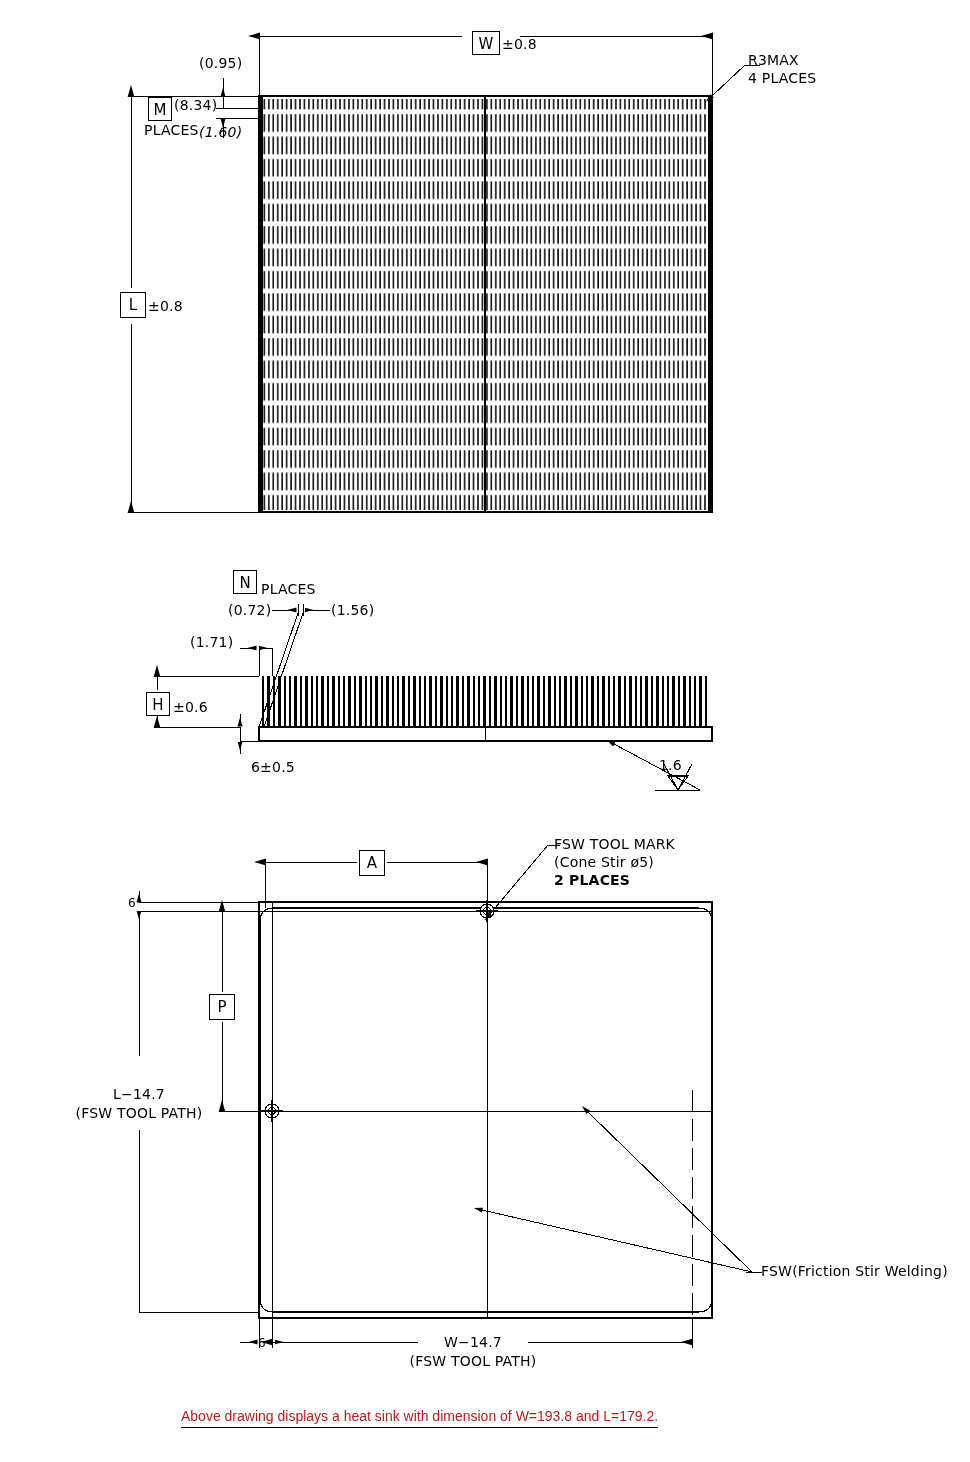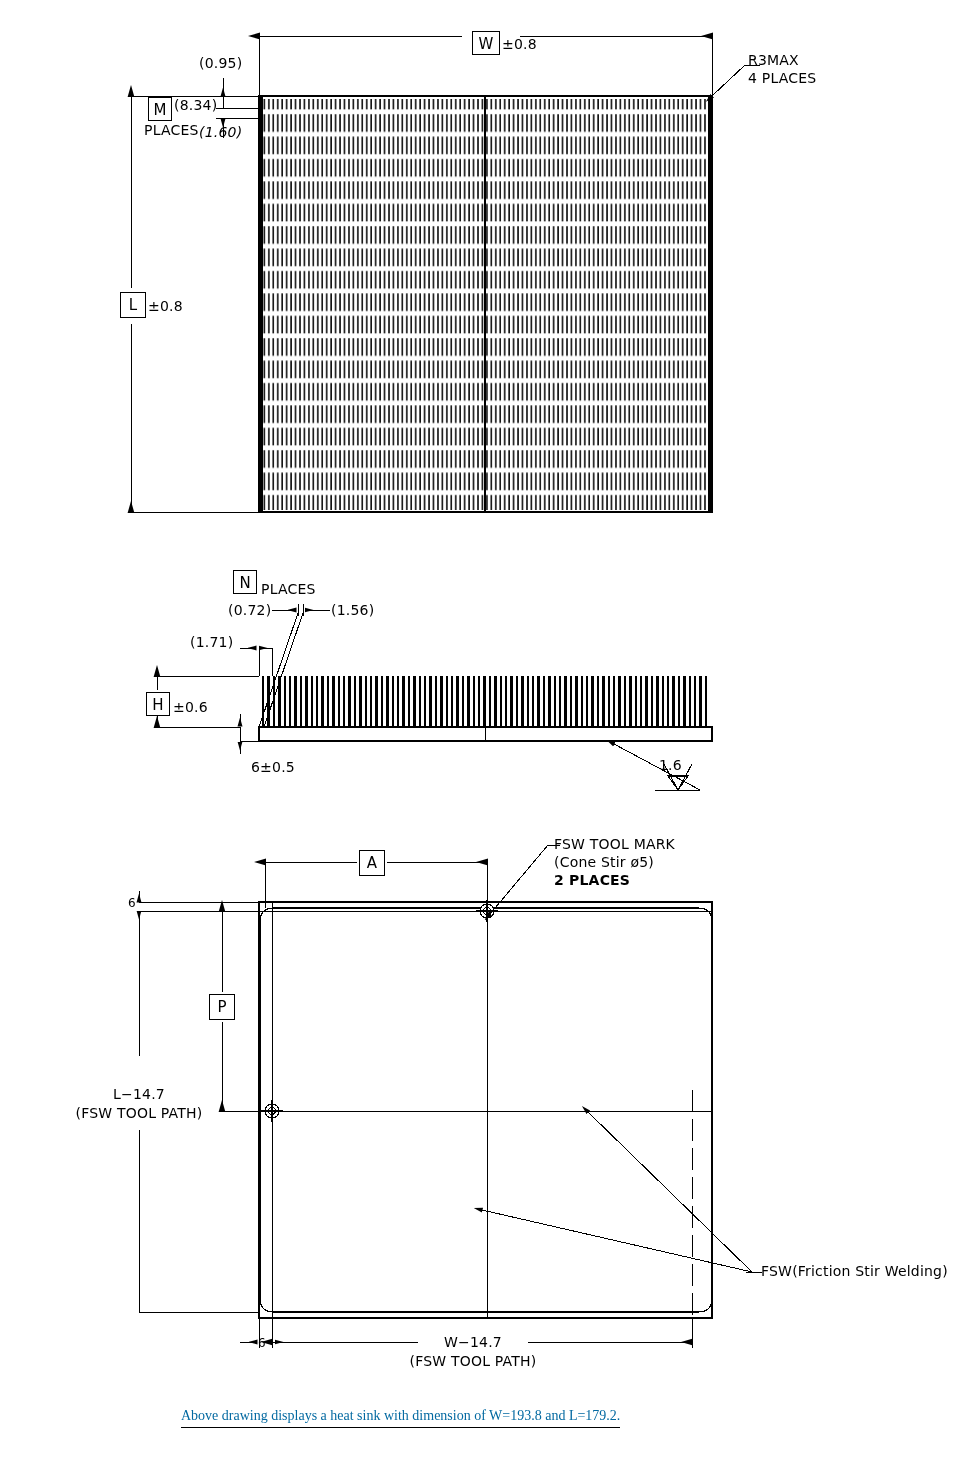--- a/index.html
+++ b/index.html
@@ -42,23 +42,23 @@
     text-align: center;
     font-family: "DejaVu Sans", sans-serif;
     color: #000;
     line-height: 1;
   }
   .caption {
     position: absolute;
     border-bottom: 1.5px solid #000;
     padding-bottom: 3px;
     font-size: 14px;
-    color: #0369a1;
+    color: #b91c1c;
     white-space: pre;
-    font-family: Liberation Serif, serif;
+    font-family: Liberation Sans, sans-serif;
   }
 </style>
 </head>
 <body>
 
 <div id="sheet">
 
   <svg width="970" height="1462" viewBox="0 0 970 1462">
     <defs>
       <marker id="arrR" markerWidth="12" markerHeight="8" refX="11" refY="4" orient="auto" markerUnits="userSpaceOnUse">

